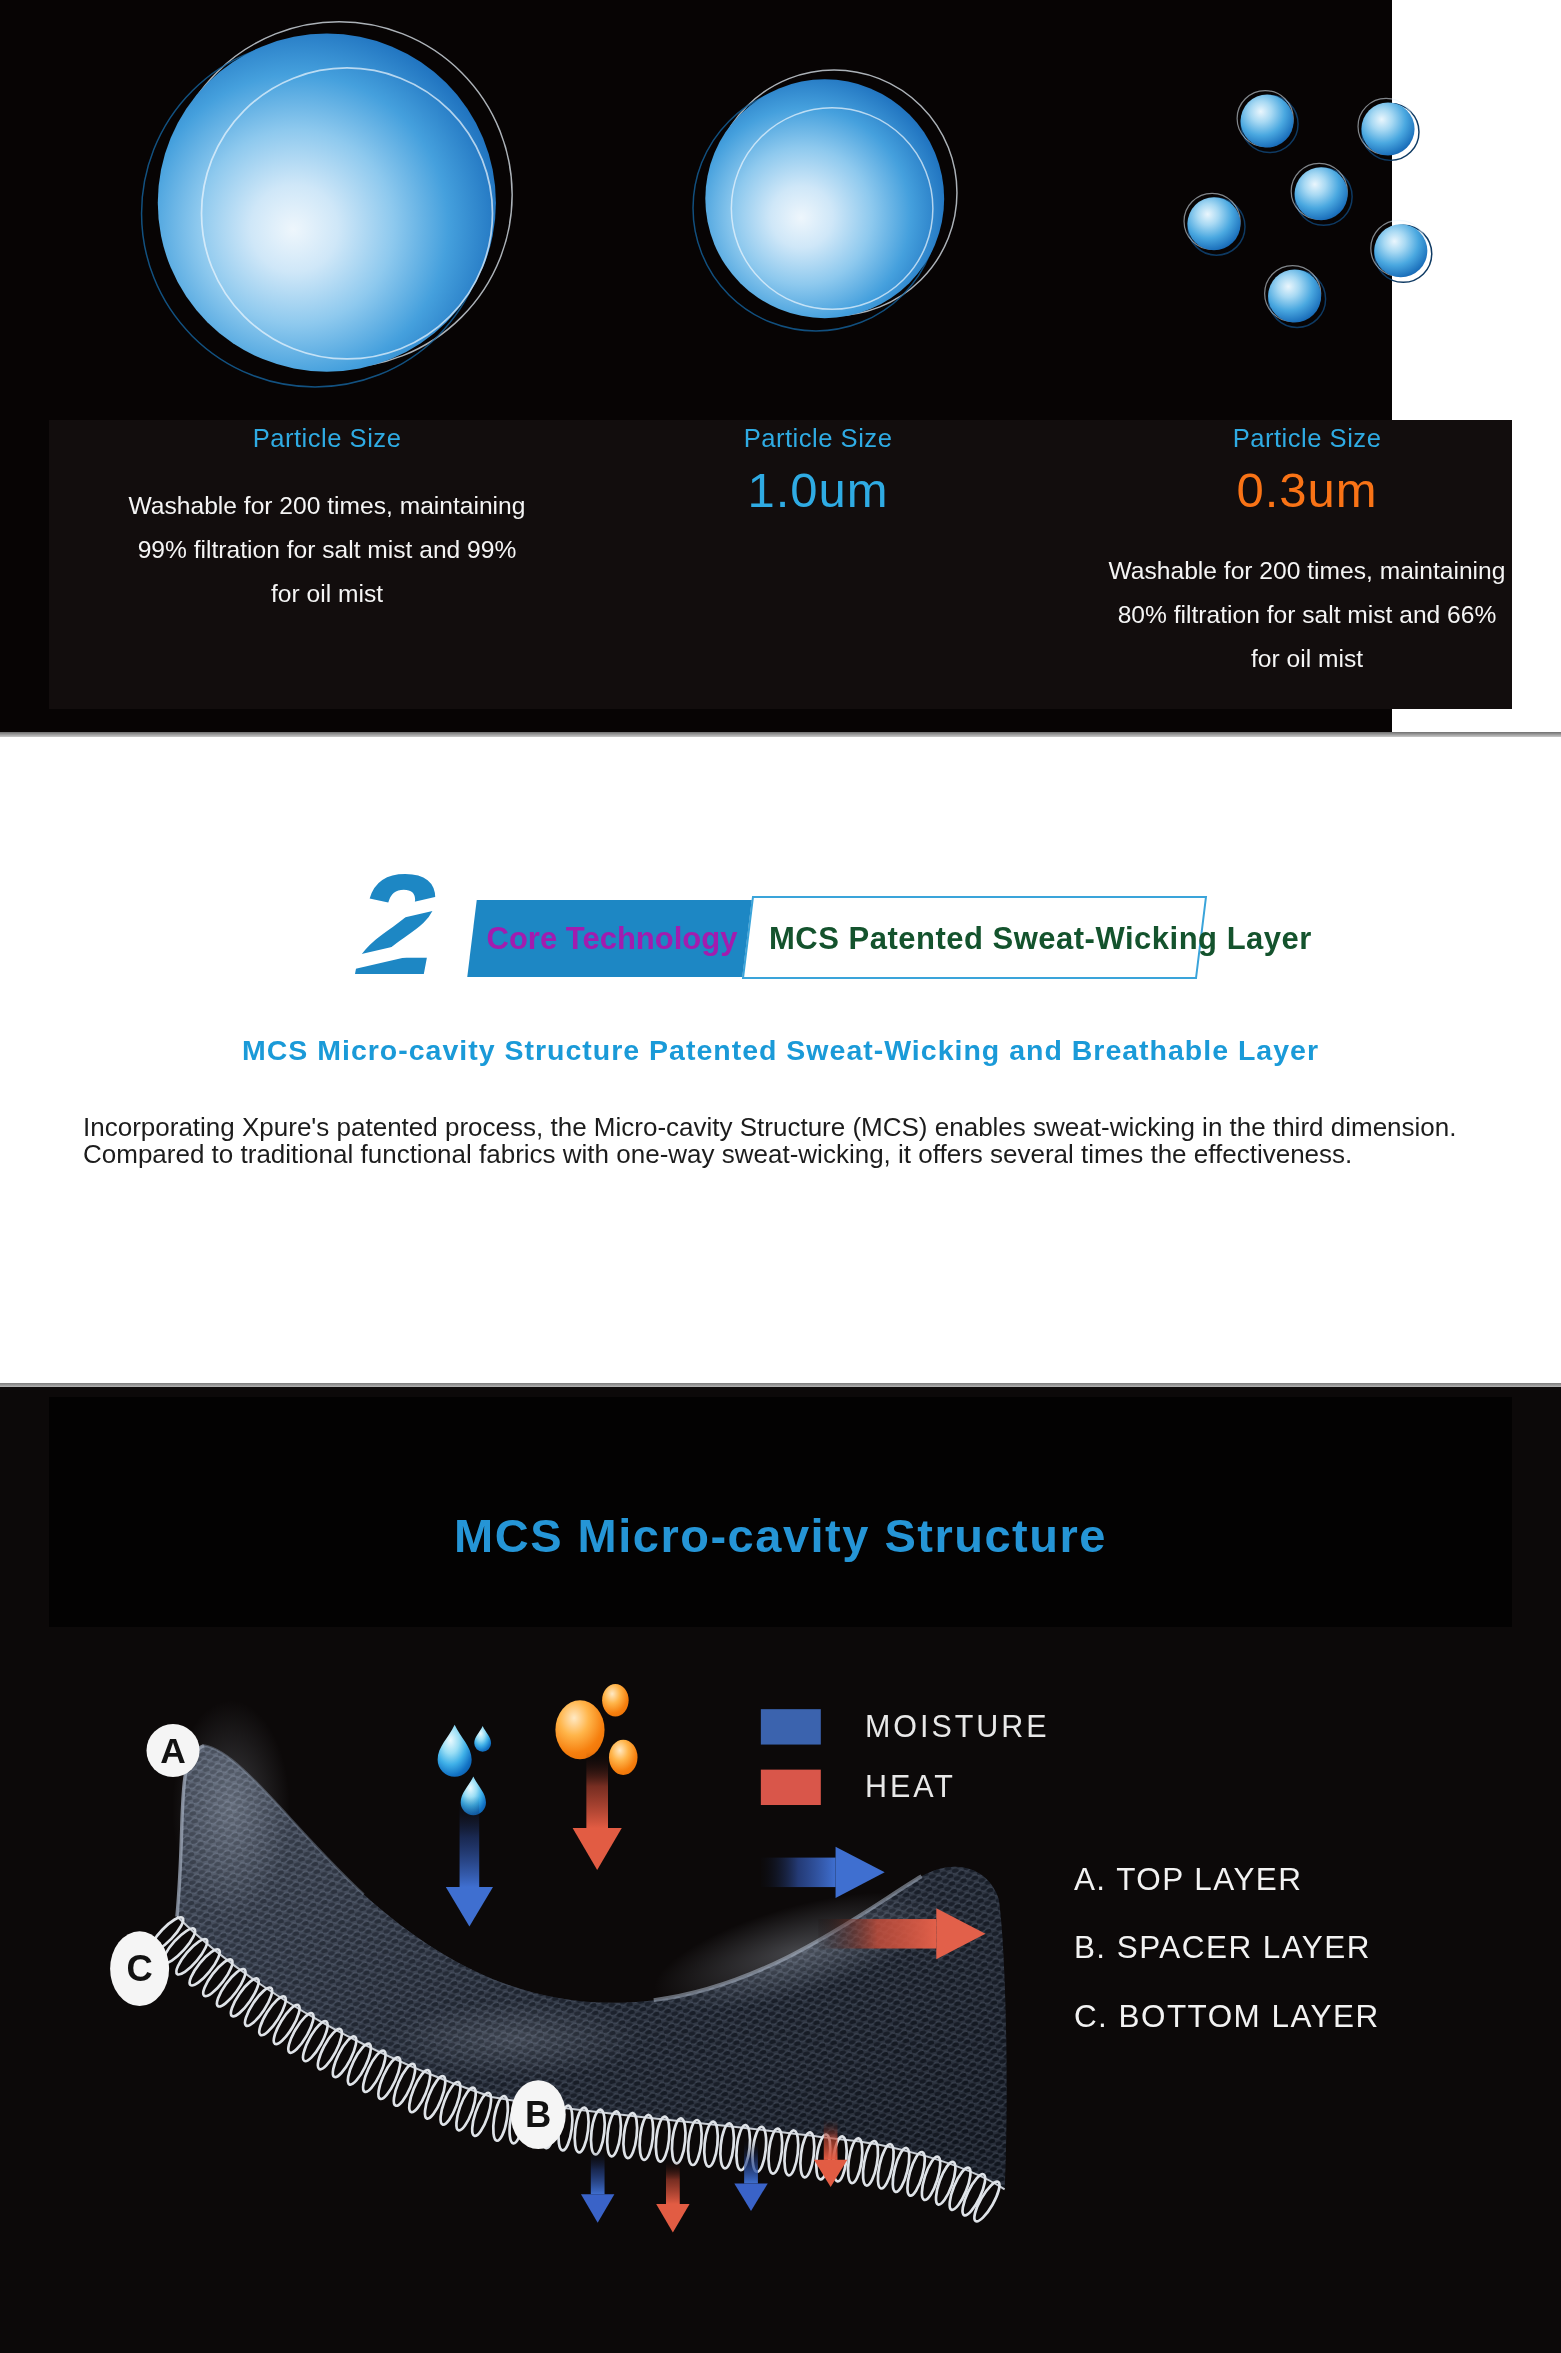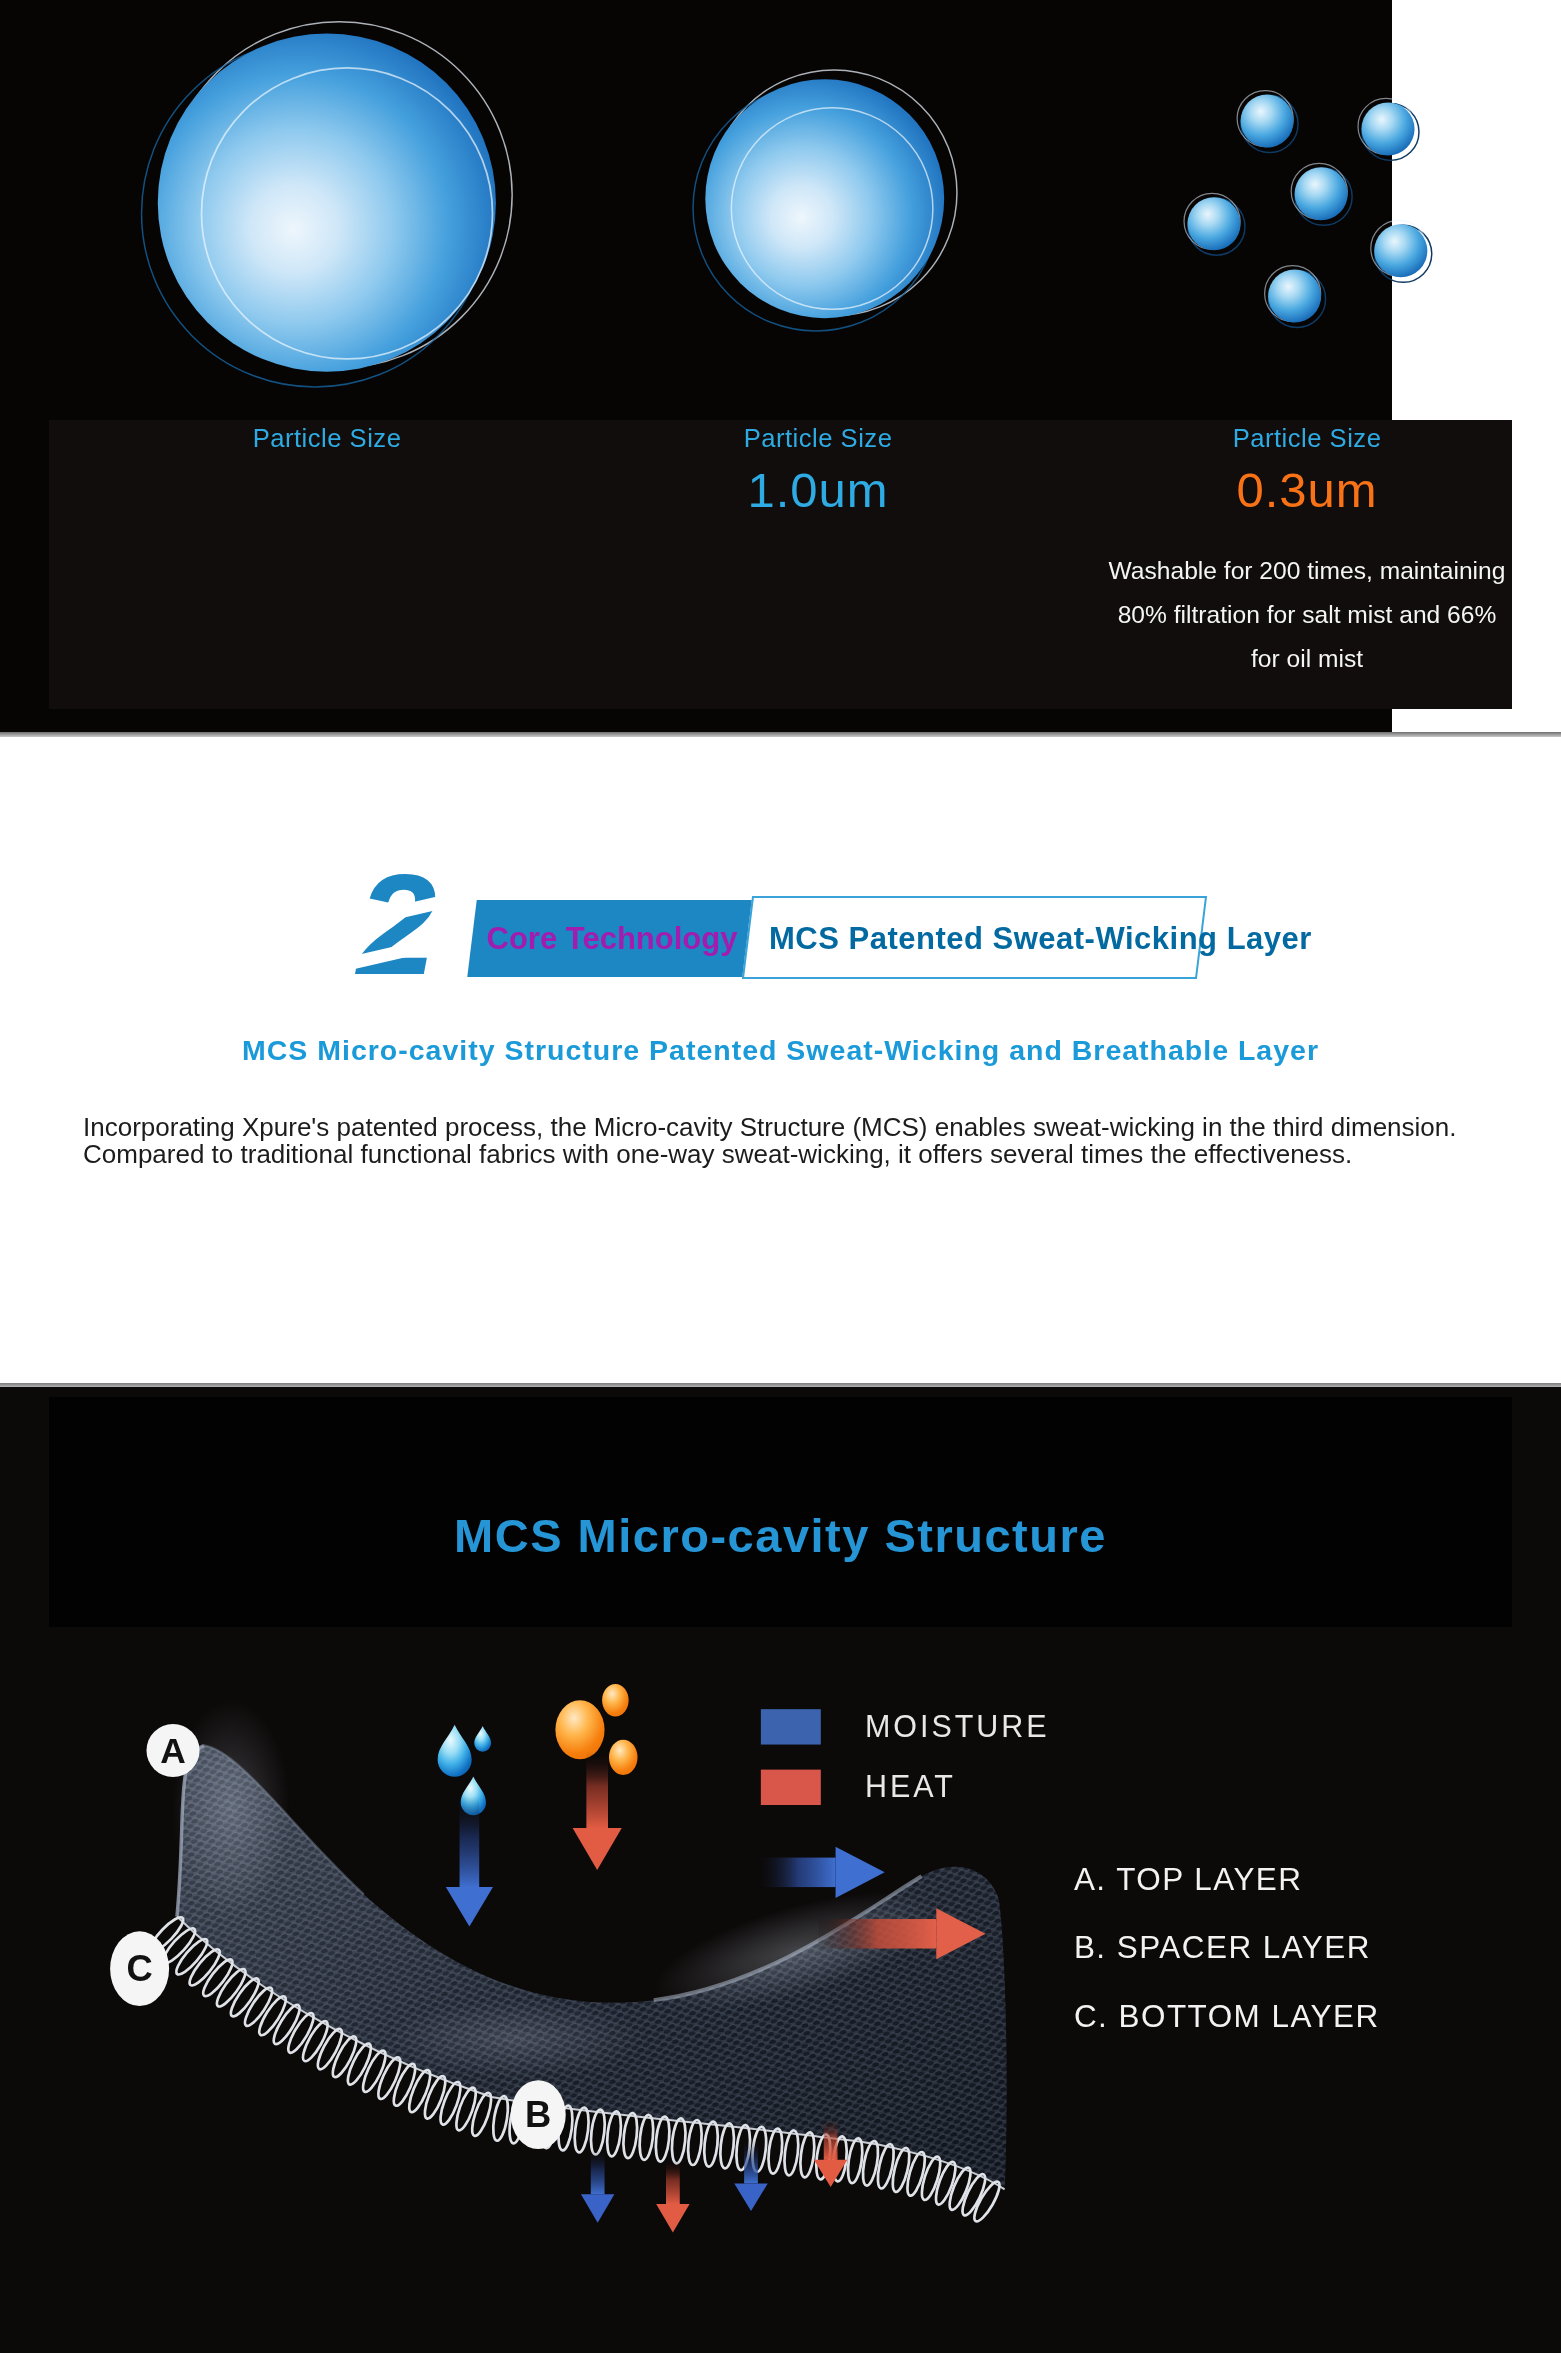--- a/index.html
+++ b/index.html
@@ -26,21 +26,21 @@
   
   .logo2{left:328px;top:863px;width:138px;height:123px;color:#1d87c4;
          font-size:143px;line-height:123px;font-weight:bold;font-style:italic;text-align:center;}
   .logo2 .stripe{position:absolute;left:-6.9px;width:152px;height:12.8px;background:#ffffff;transform:rotate(-13deg);}
   .ribbon{left:472px;top:900px;width:275px;height:77px;background:#1d87c4;transform:skewX(-7deg);}
   .ribbon-box{left:747px;top:896px;width:455px;height:83px;background:#ffffff;
               border:2px solid #3aa4da;box-sizing:border-box;transform:skewX(-7deg);}
   .ribbon-label{left:484px;top:900px;width:256px;height:77px;line-height:77px;text-align:center;
                 color:#a21caf;font-size:31px;font-weight:bold;}
   .ribbon-title{left:769px;top:900px;height:77px;line-height:77px;white-space:nowrap;
-                color:#0369a1;font-size:31px;font-weight:bold;letter-spacing:0.5px;}
+                color:#14532d;font-size:31px;font-weight:bold;letter-spacing:0.5px;}
   .mcs-heading{left:68px;top:1034px;width:1425px;text-align:center;color:#1a9ad8;
                font-size:28.5px;font-weight:bold;letter-spacing:1px;}
   .mcs-paragraph{left:83px;top:1114px;width:1396px;color:#1c1c1c;
                  font-size:26px;line-height:27px;}
   
   .structure-title{left:68px;top:1508px;width:1425px;text-align:center;color:#2595d6;
                    font-size:47px;font-weight:bold;letter-spacing:1.5px;}
   svg text{font-family:"Liberation Sans","DejaVu Sans",sans-serif;}
 </style>
 </head>
@@ -112,20 +112,21 @@
           <circle cx="-4" cy="-5" r="57" fill="none" stroke="#e6f3fc" stroke-width="2.5" opacity="0.55"></circle>
           <circle r="54" fill="url(#smSph)"></circle>
         </g>
     </g>
   </svg>
 
   <div class="abs top-panel"></div>
 
   <div class="abs pcol" style="left:74px">
     <div class="plabel" style="color:#2fabe3">Particle Size</div>
+    <div class="pdesc">Washable for 200 times, maintaining 99% filtration for salt mist and 99% for oil mist</div>
   </div>
   <div class="abs pcol" style="left:565px">
     <div class="plabel" style="color:#2fabe3">Particle Size</div>
     <div class="psize" style="color:#2fabe3">1.0um</div>
   </div>
   <div class="abs pcol" style="left:1054px">
     <div class="plabel" style="color:#2fabe3">Particle Size</div>
     <div class="psize" style="color:#f97316">0.3um</div>
     <div class="pdesc">Washable for 200 times, maintaining 80% filtration for salt mist and 66% for oil mist</div>
   </div>

